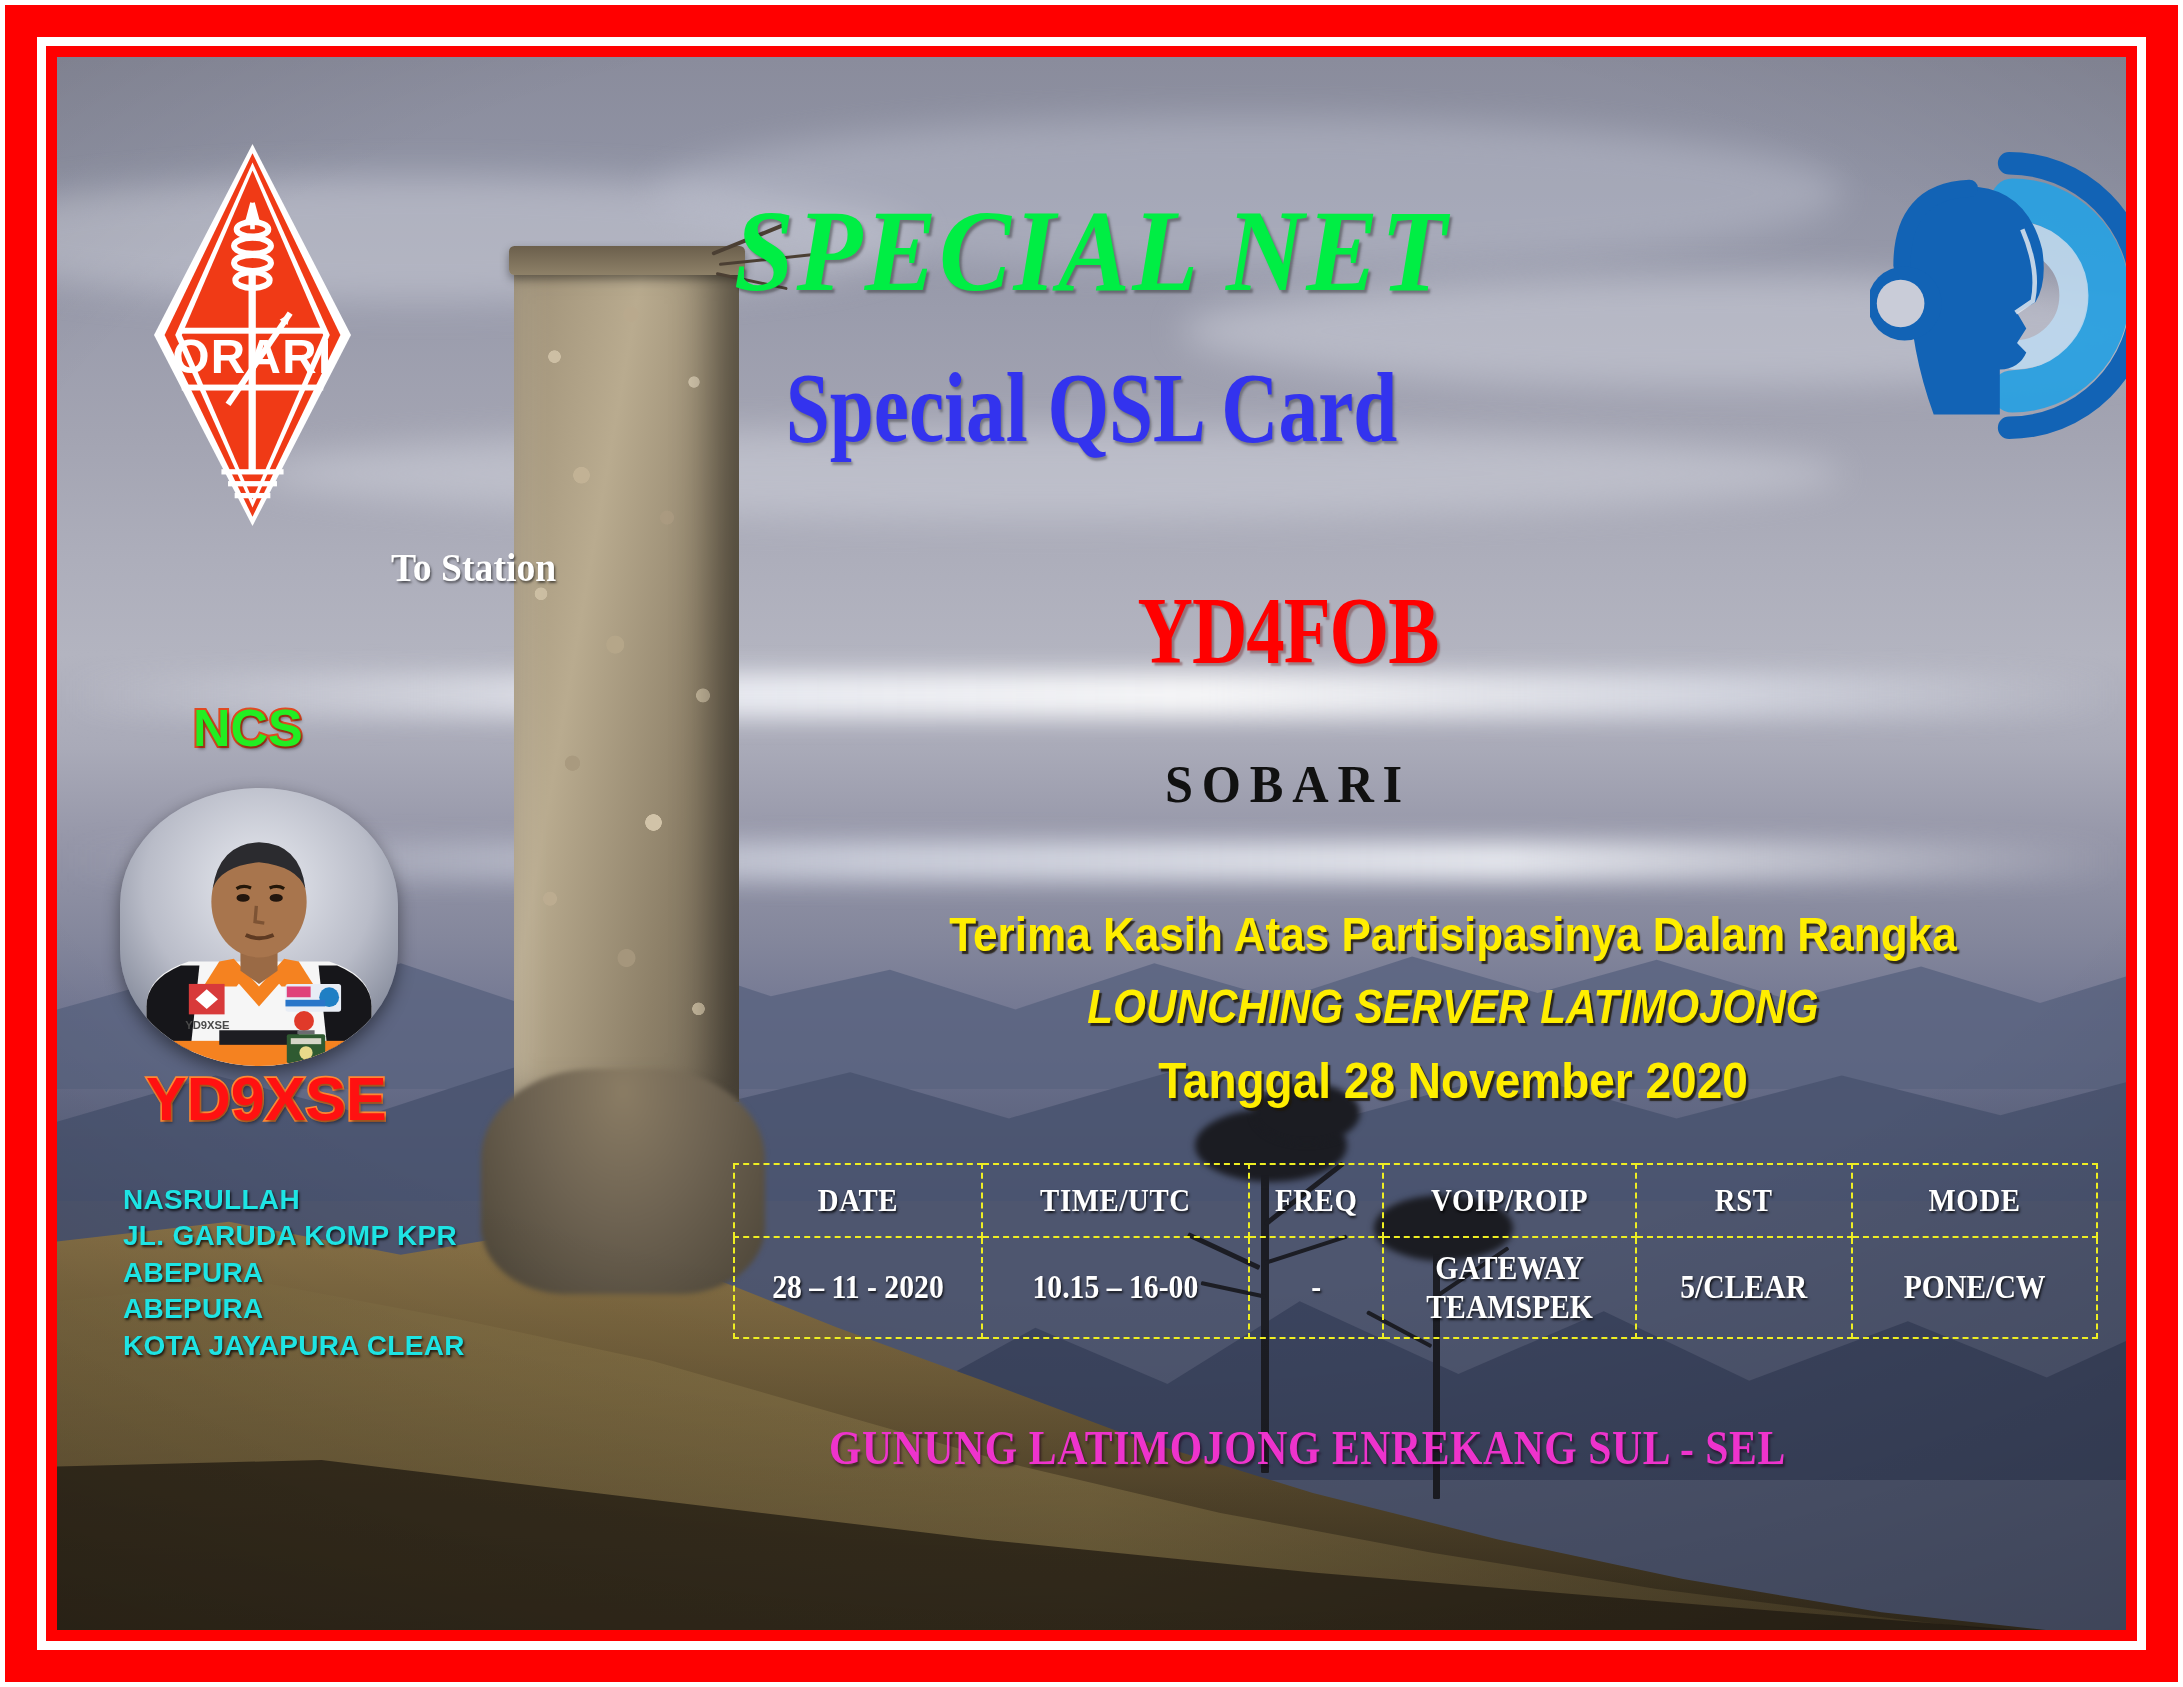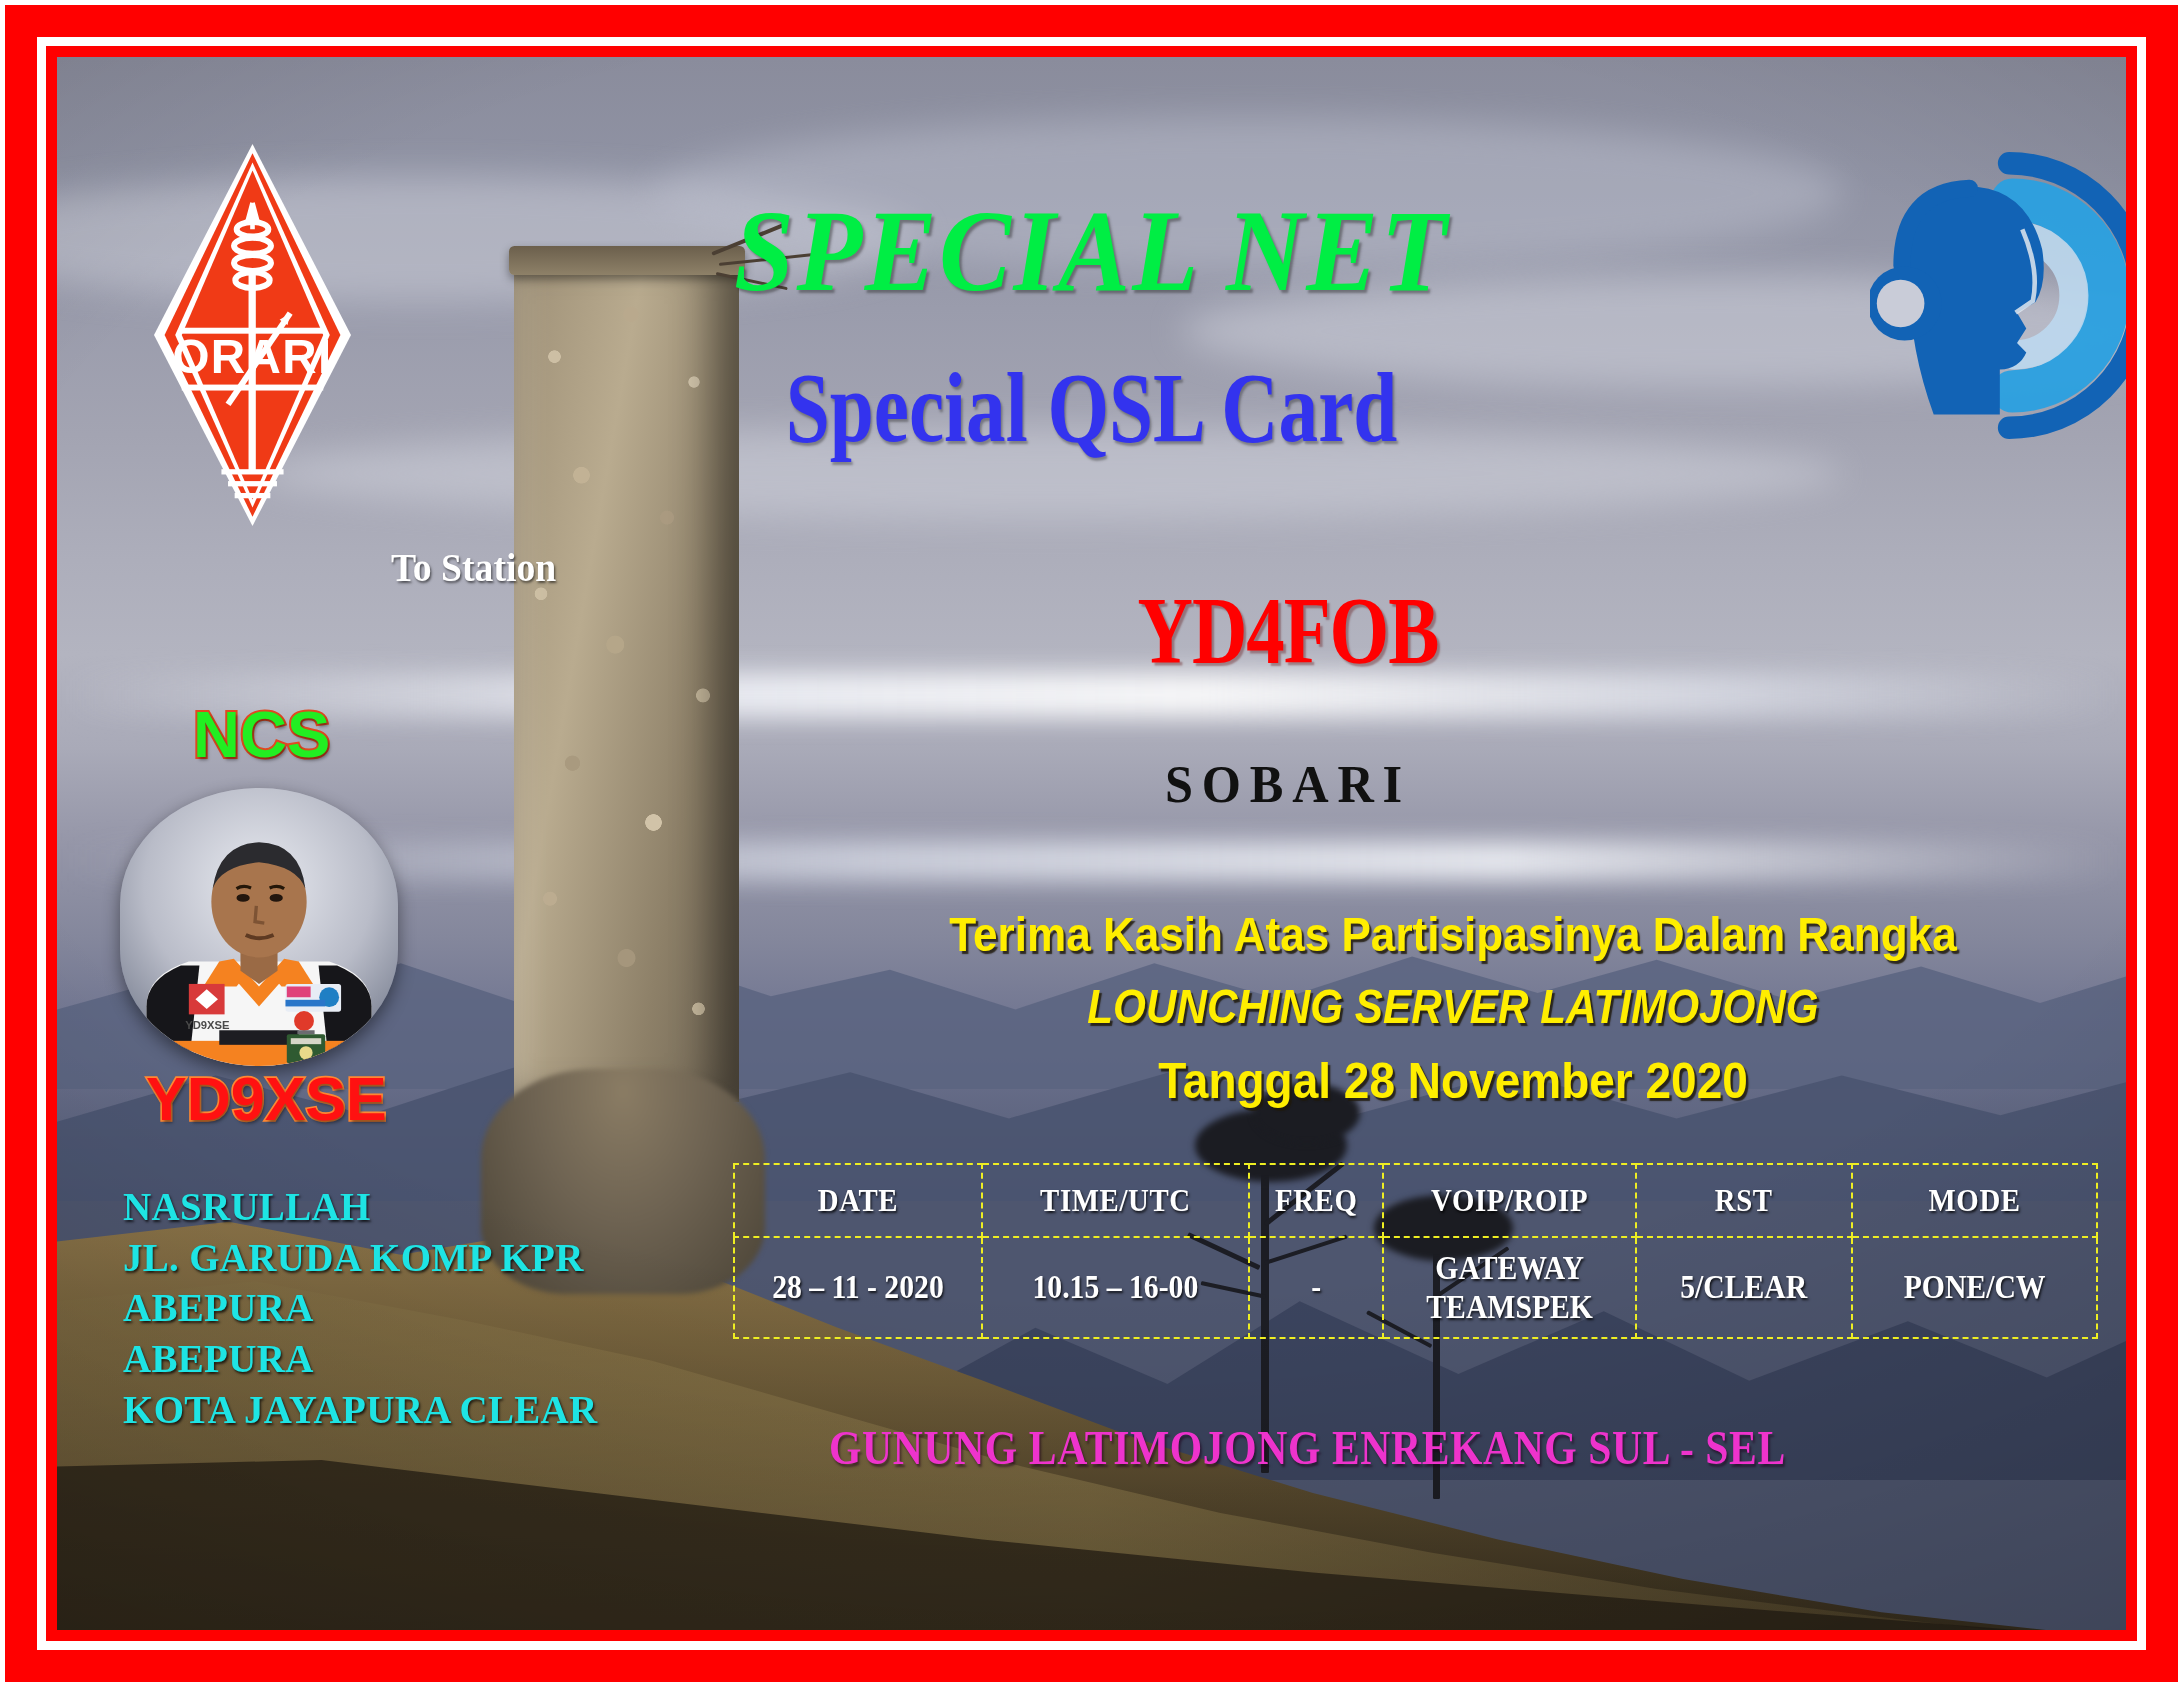--- a/index.html
+++ b/index.html
@@ -94,34 +94,34 @@
      text-shadow:2.6px 2.6px 1.3px rgba(30,25,10,.85);}
   #thanksLine{left:728px;top:853px;width:1336px;font-family:"Liberation Sans",sans-serif;
      font-size:49px;line-height:1;transform:scaleX(.90);transform-origin:center;}
   #eventLine{left:728px;top:926px;width:1336px;font-family:"Liberation Sans",sans-serif;
      font-size:48px;font-style:italic;line-height:1;transform:scaleX(.88);transform-origin:center;}
   #dateLine{left:728px;top:999px;width:1336px;font-family:"Liberation Sans",sans-serif;
      font-size:50px;line-height:1;transform:scaleX(.92);transform-origin:center;}
 
   
   #ncsLabel{left:136px;top:645px;font-family:"Liberation Sans",sans-serif;font-weight:bold;
-     font-size:65px;line-height:1;color:#22ee22;
+     font-size:52px;line-height:1;color:#22ee22;
      -webkit-text-stroke:4px #e04a22;paint-order:stroke fill;
      text-shadow:2px 2.6px 3.3px rgba(0,0,0,.4);}
   #opPhoto{left:63px;top:731px;width:278px;height:278px;border-radius:50%/42%;
      overflow:hidden;box-shadow:0 6.6px 17px rgba(0,0,0,.45);}
   #opCall{left:89px;top:1012px;font-family:"Liberation Sans",sans-serif;font-weight:bold;
      font-size:61px;line-height:1;color:#ff1111;
      -webkit-text-stroke:3.3px #ff8833;paint-order:stroke fill;
      text-shadow:2px 2.6px 3.3px rgba(0,0,0,.4);}
 
   
   #address{left:66px;top:1125px;width:569px;
-     font-family:Liberation Serif, serif;font-weight:bold;
-     font-size:39px;line-height:1.30;color:#1ee4e4;letter-spacing:0.3px;
+     font-family:Liberation Sans, sans-serif;font-weight:bold;
+     font-size:28px;line-height:1.30;color:#1ee4e4;letter-spacing:0.3px;
      text-shadow:1.3px 2px 2.6px rgba(0,0,0,.75);}
   #address div{white-space:nowrap;}
 
   
   #qsoTable{position:absolute;left:676px;top:1106px;width:1365px;height:171px;
      border-collapse:collapse;table-layout:fixed;}
   #qsoTable td,#qsoTable th{border:2.6px dashed #eeee22;color:#ffffff;text-align:center;
      font-family:"Liberation Serif",serif;font-weight:bold;vertical-align:middle;
      text-shadow:1.3px 2px 2.6px rgba(0,0,0,.8);padding:0;}
   #qsoTable th{height:71px;font-size:32px;letter-spacing:0.7px;transform:scaleX(.9);}

